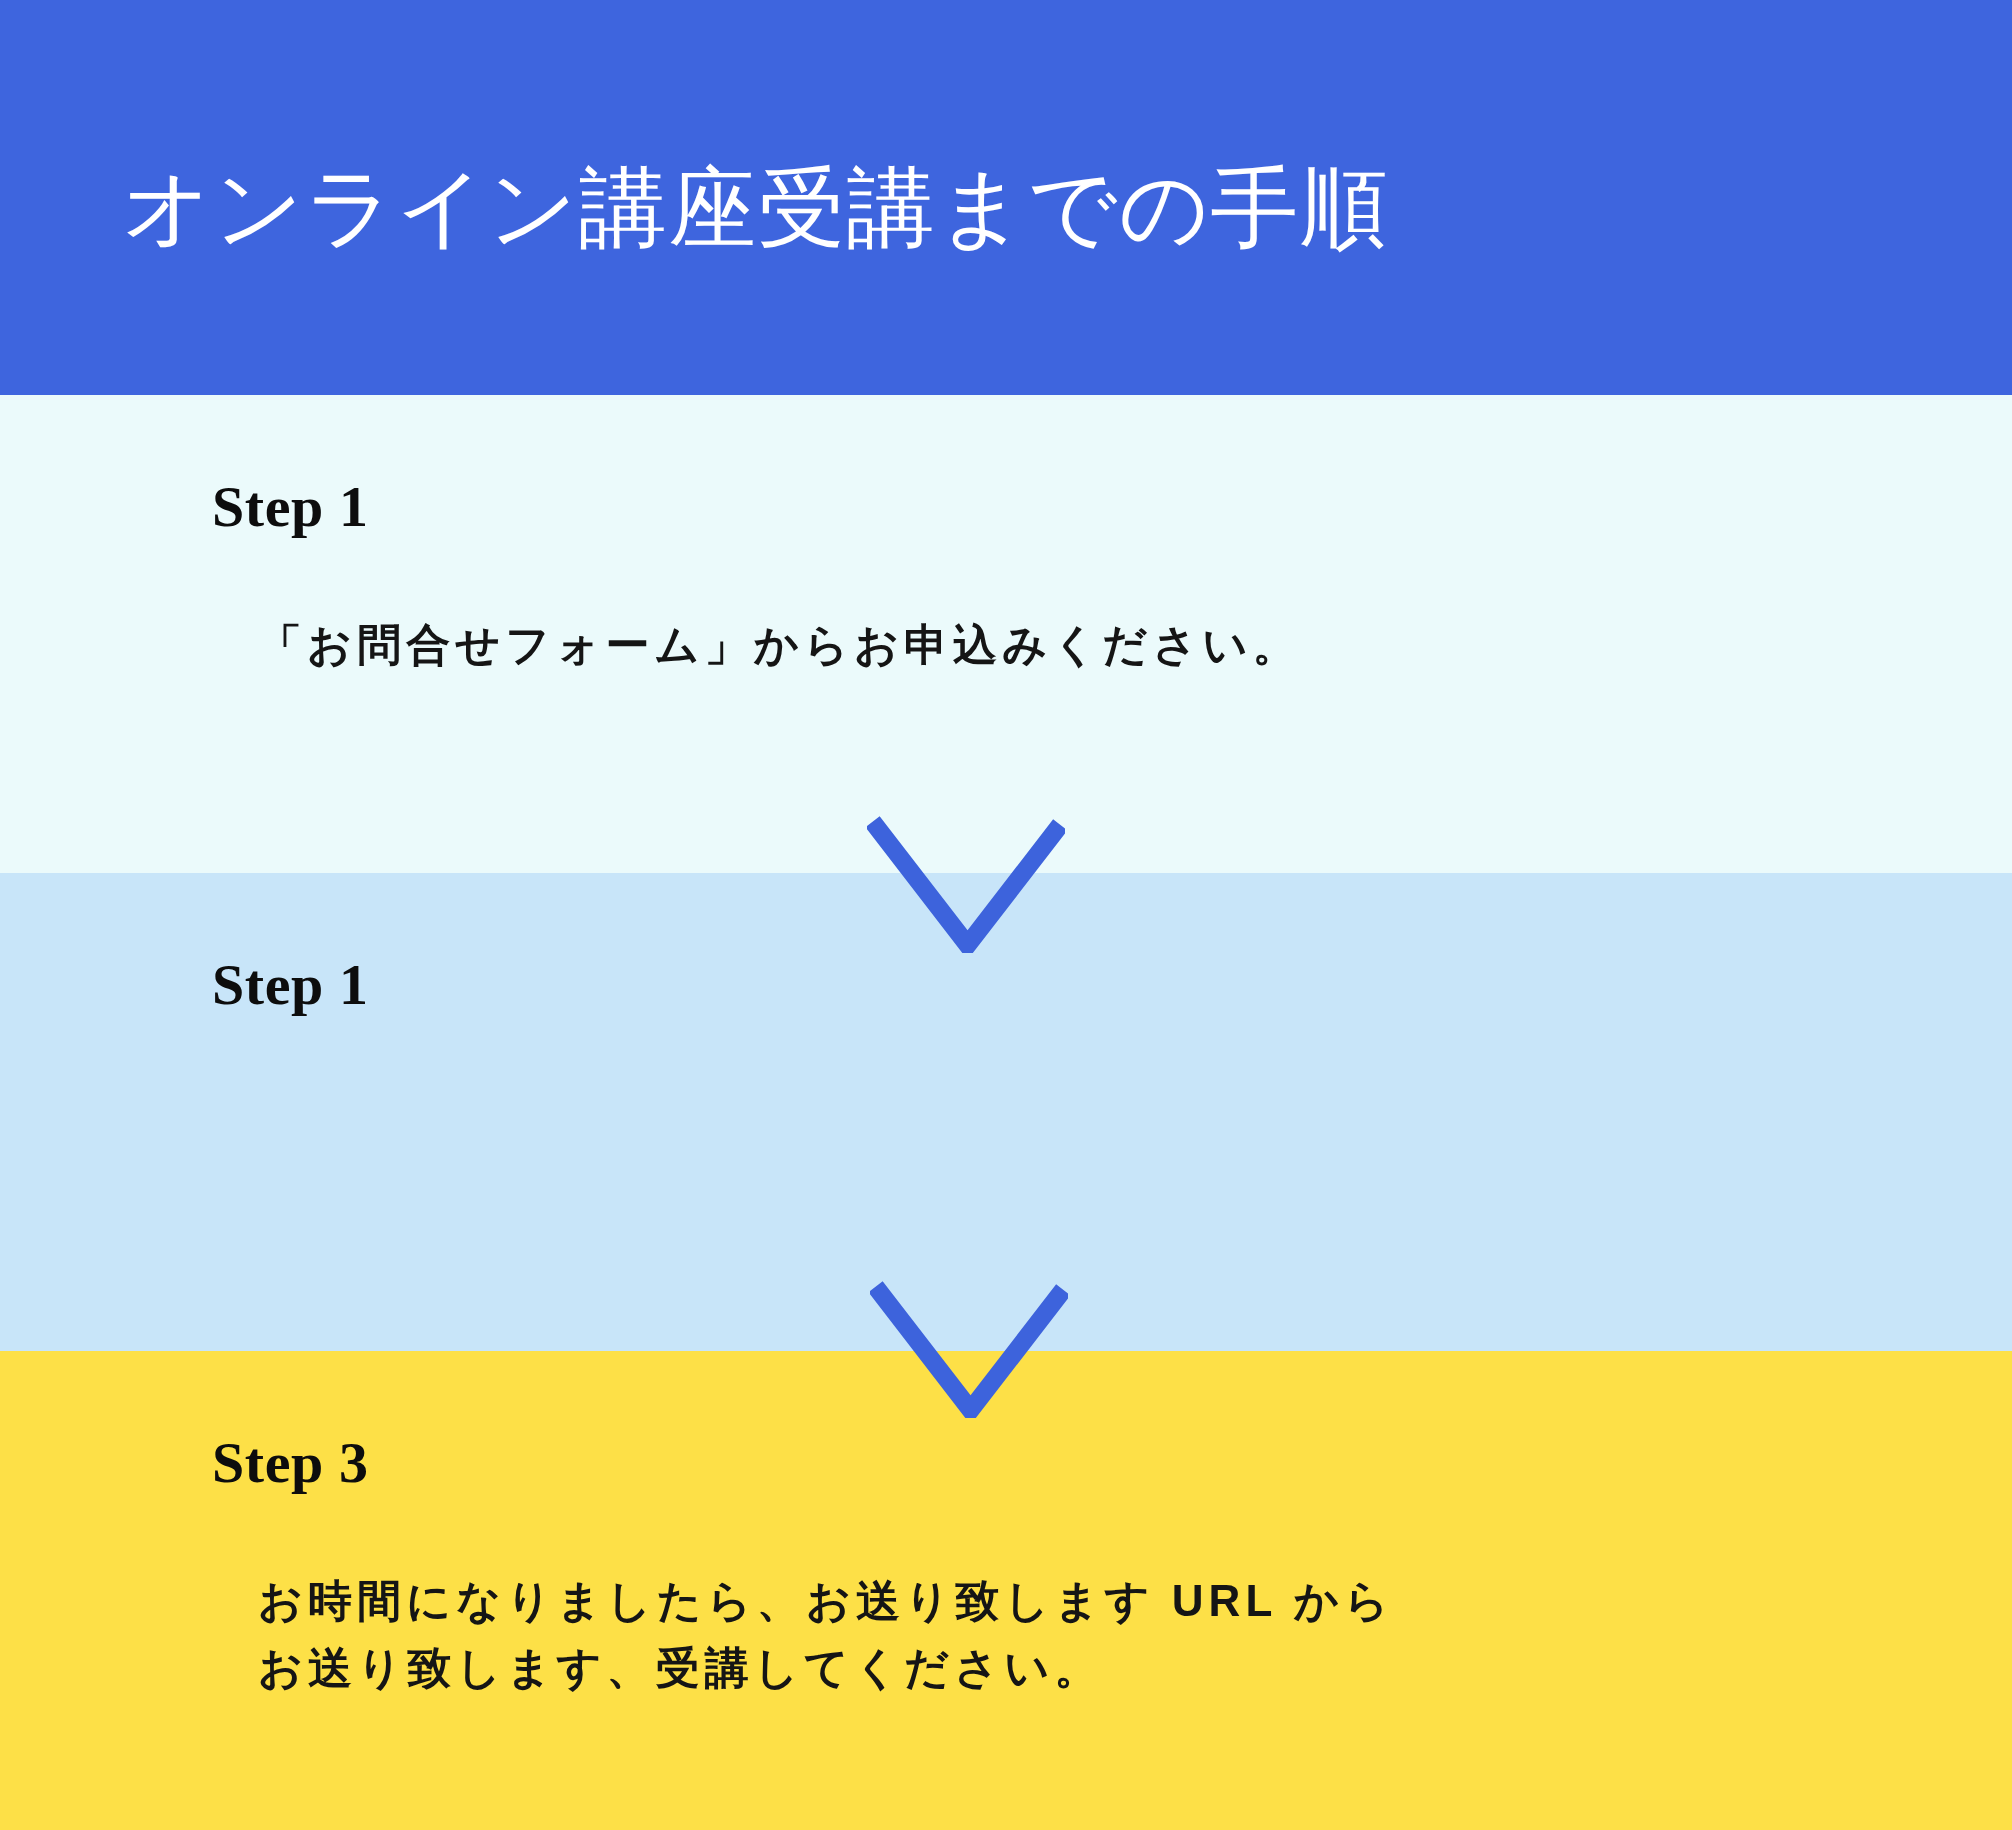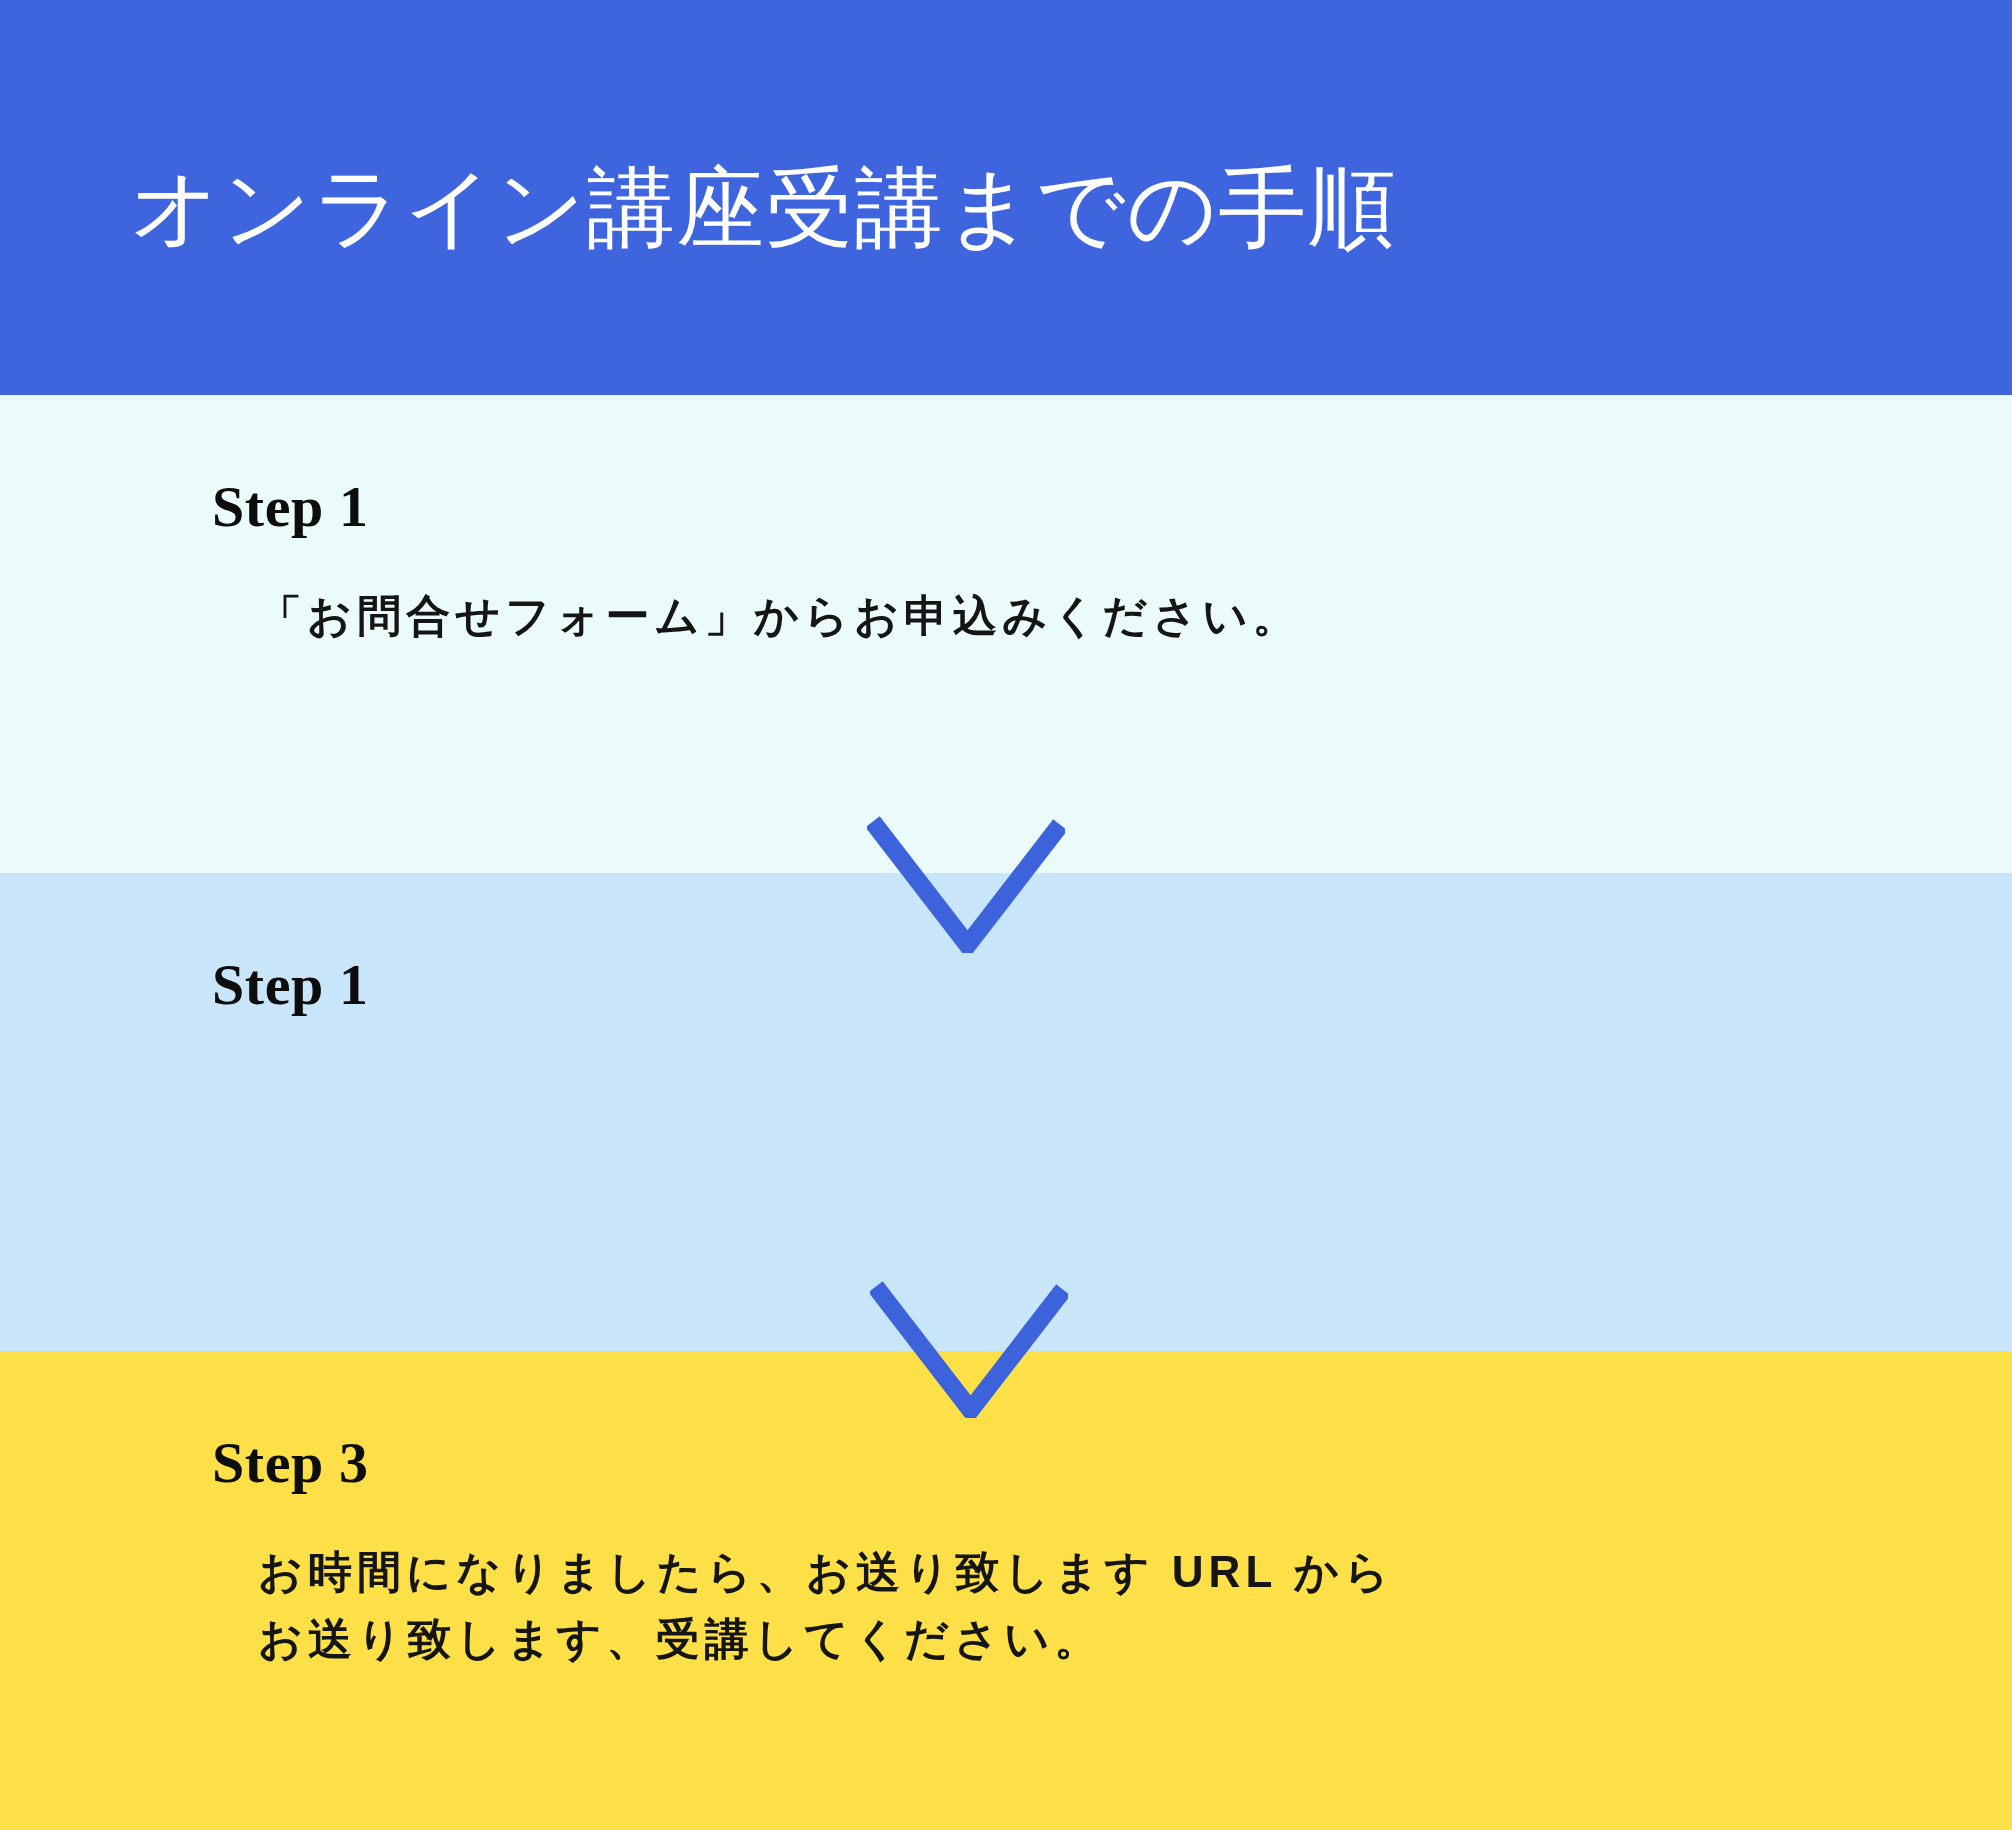--- a/index.html
+++ b/index.html
@@ -19,21 +19,21 @@
   .header {
     position: absolute;
     left: 0; top: 0;
     width: 2013px;
     height: 395px;
     background: #3E65DE;
     display: flex;
     align-items: center;
   }
   .header-title {
-    margin: 12px;
+    margin: 4px;
     padding-left: 118px;
     padding-top: 23.6px;
     color: #ffffff;
     font-family: "Liberation Serif", "DejaVu Serif", serif;
     font-weight: 400;
     font-size: 88px;
     letter-spacing: 0.015em;
     line-height: 1;
     white-space: nowrap;
   }
@@ -54,21 +54,21 @@
     margin: 0;
     padding-top: 79px;
     font-family: "Liberation Serif", "DejaVu Serif", serif;
     font-weight: 700;
     font-size: 58px;
     line-height: 1.15;
     color: #0d0d0d;
     letter-spacing: 0.01em;
   }
   .step-desc {
-    margin: 42px 0 0 0;
+    margin: 71px 0 0 0;
     padding-left: 46px;
     font-family: "Liberation Sans", sans-serif;
     font-weight: 700;
     font-size: 44px;
     line-height: 1.52;
     letter-spacing: 0.115em;
     color: #151515;
   }
   .step-desc .line { display: block; }
 

